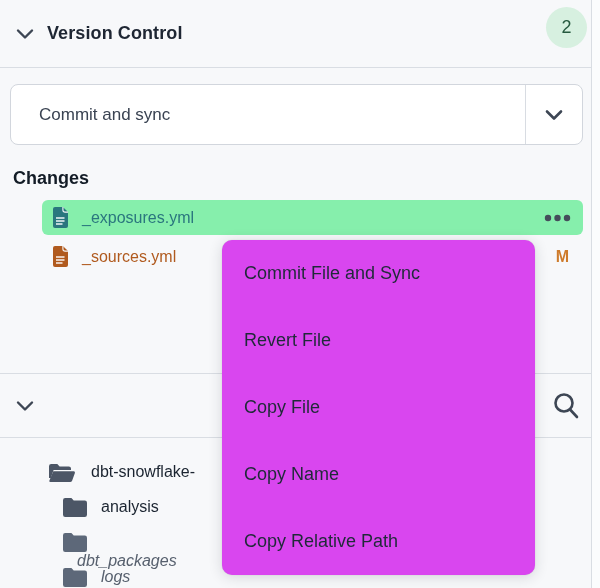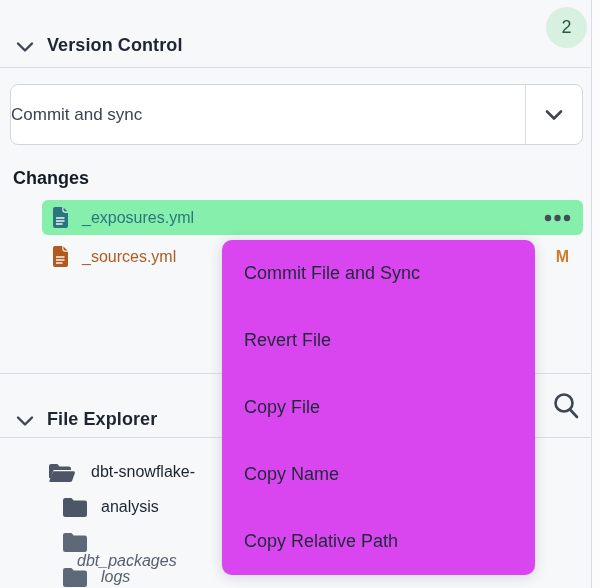--- a/index.html
+++ b/index.html
@@ -24,21 +24,21 @@
     border-left: 1px solid #d9dde3;
   }
   .divider {
     position: absolute; left: 0;
     width: 592px; height: 1px;
     background: #d9dde3;
   }
   
   .section-header {
     position: absolute; left: 0; width: 592px;
-    display: flex; align-items: flex-start; margin-top: 35px;
+    display: flex; align-items: center;
   }
   .chev-icon {
     width: 24px; height: 24px;
     margin-left: 13px;
     display: inline-flex; align-items: center; justify-content: center;
     color: #3d4654;
     cursor: pointer;
   }
   .section-title {
     font-size: 18px; font-weight: 700;
@@ -62,20 +62,21 @@
     left: 10px; top: 84px;
     width: 573px; height: 61px;
     background: #ffffff;
     border: 1px solid #d2d6dd;
     border-radius: 8px;
     display: flex; align-items: center;
     cursor: pointer;
   }
   .commit-dropdown .label {
     font-size: 17px; color: #3a4352;
+    margin-left: 28px;
     flex: 1;
   }
   .commit-dropdown .chev-box {
     width: 57px; height: 100%;
     border-left: 1px solid #d8dce2;
     display: flex; align-items: center; justify-content: center;
     color: #3d4654;
   }
   
   .changes-label {
@@ -210,21 +211,20 @@
     <span class="status-m">M</span>
   </div>
 
   <div class="divider" style="top:373px;"></div>
   <div class="section-header" style="top:374px;height:63px;">
     <span class="chev-icon">
       <svg width="22" height="22" viewBox="0 0 22 22" fill="none" stroke="currentColor" stroke-width="2.4" stroke-linecap="round" stroke-linejoin="round">
           <polyline points="4,7.5 11,14.5 18,7.5"></polyline>
         </svg>
     </span>
-    <span class="section-title">File Explorer</span>
   </div>
   <div class="search-btn">
     <svg width="28" height="30" viewBox="0 0 28 30" fill="none" stroke="currentColor" stroke-width="2.6" stroke-linecap="round">
         <circle cx="12" cy="12" r="8.5"></circle>
         <line x1="18.5" y1="19" x2="25" y2="26"></line>
       </svg>
   </div>
   <div class="divider" style="top:437px;"></div>
 
   <div class="tree-row" style="left:48px;top:463px;">

